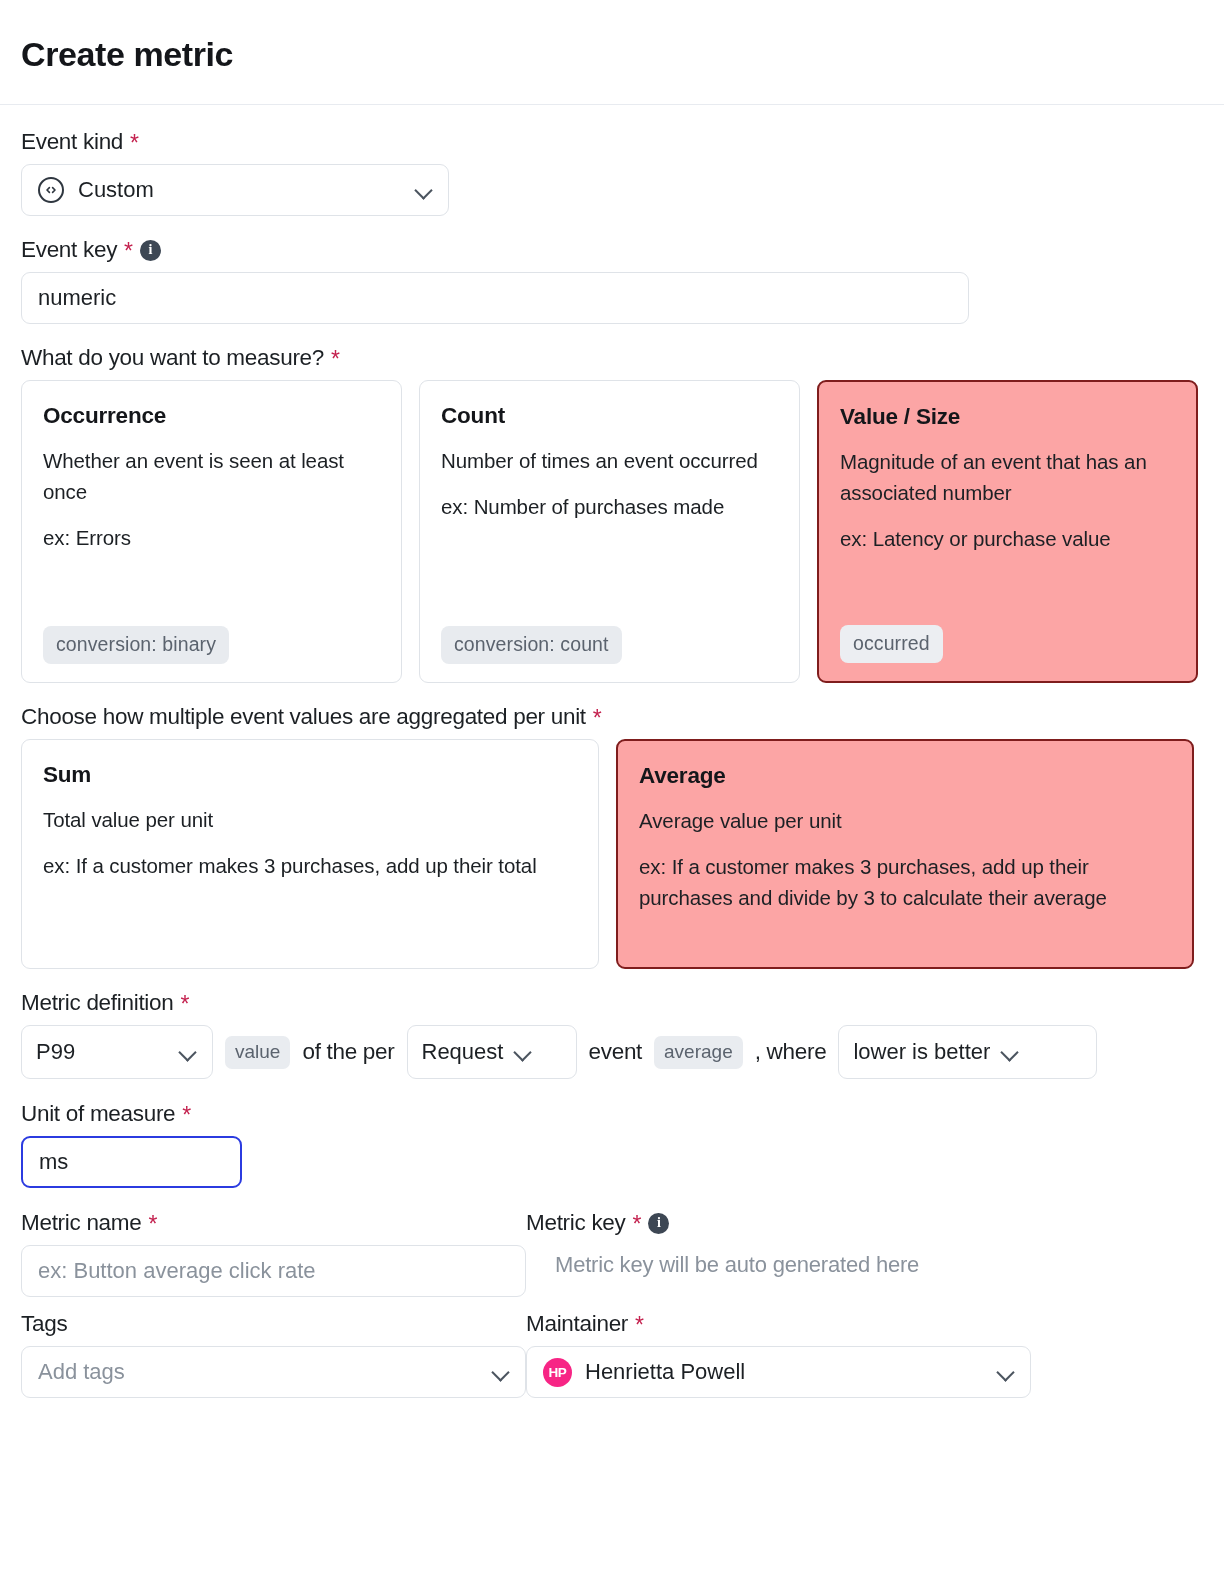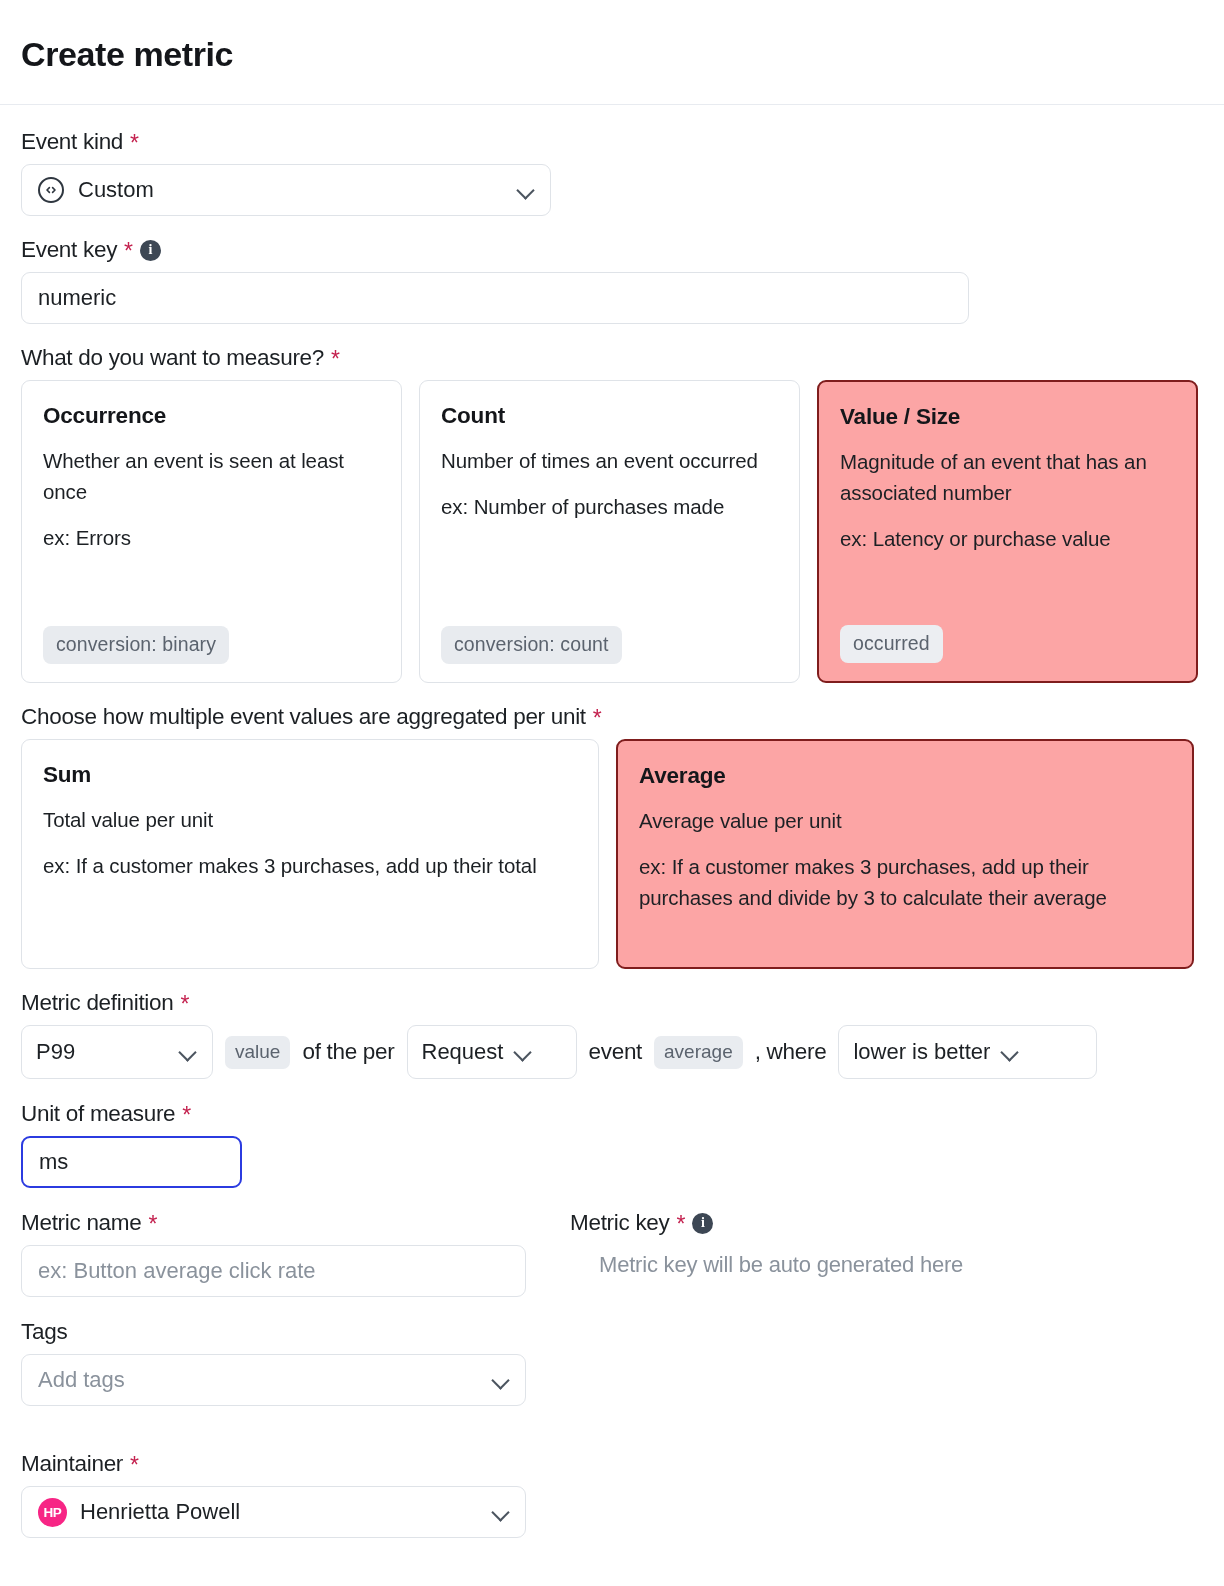--- a/index.html
+++ b/index.html
@@ -95,21 +95,21 @@
     position: absolute;
     left: 3px; top: 4px;
     width: 11px; height: 11px;
     border-right: 2.2px solid #4b545f;
     border-bottom: 2.2px solid #4b545f;
     transform: rotate(45deg);
   }
 
   .row-eventkind { margin-top: 23px; }
   .select-eventkind {
-    width: 530px;
+    width: 428px;
     margin-top: 9px;
     gap: 14px;
     padding-left: 16px;
   }
   .code-circle-icon {
     width: 26px; height: 26px;
     border-radius: 50%;
     border: 2px solid #2f3740;
     display: inline-flex;
     align-items: center;
@@ -219,33 +219,32 @@
   .row-unit { margin-top: 21px; }
   .input-unit {
     width: 221px;
     margin-top: 9px;
     padding-left: 16px;
   }
 
   
   .two-col {
     display: flex;
-    gap: 44px;
     margin-top: 21px;
   }
   .col { width: 505px; }
   .input-metricname { width: 505px; margin-top: 9px; padding-left: 16px; }
   .metrickey-ghost {
     margin-top: 16px;
     font-size: 22px;
     color: #8a929c;
     letter-spacing: -0.2px;
     margin-left: 29px;
   }
-  .row-tags { margin-top: 21px; flex-direction: column; }
+  .row-tags { margin-top: 13px; }
   .select-tags { width: 505px; margin-top: 9px; padding-left: 16px; }
   .select-maintainer {
     width: 505px;
     margin-top: 9px;
     gap: 13px;
     padding-left: 16px;
     text-align: center;
   }
   .avatar {
     width: 29px; height: 29px;

